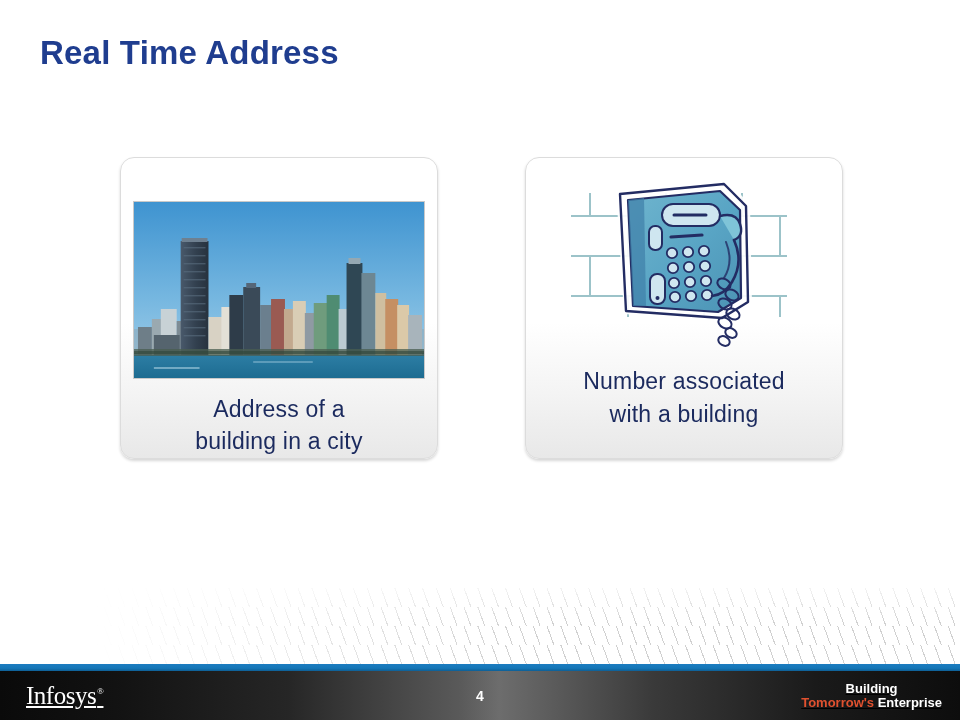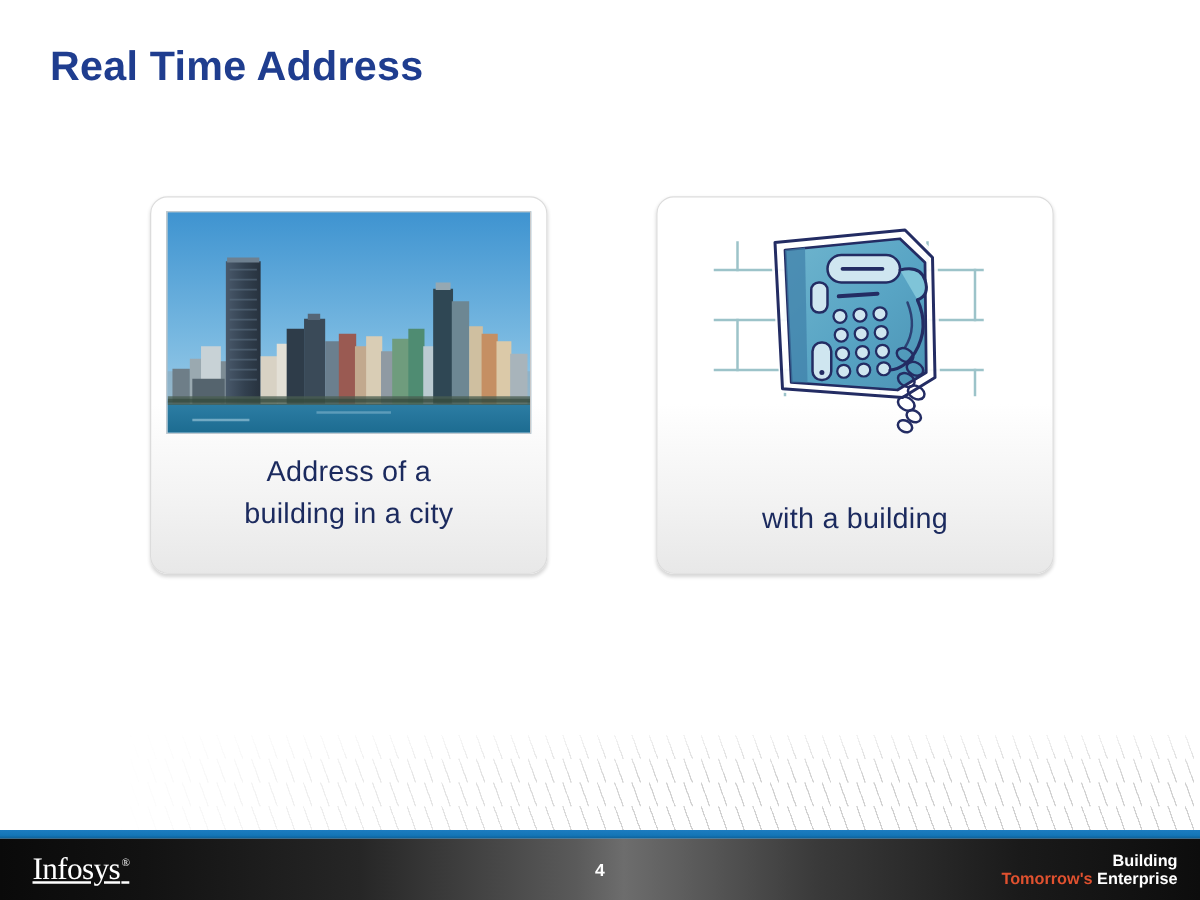--- a/index.html
+++ b/index.html
@@ -38,21 +38,21 @@
     top: 157px;
     height: 302px;
     border: 1px solid #dcdcdc;
     border-radius: 14px;
     background: linear-gradient(to bottom, #ffffff 0%, #ffffff 55%, #f4f4f4 78%, #e8e8e8 100%);
     box-shadow: 0 2px 3px rgba(0,0,0,0.16);
     display: flex;
     flex-direction: column;
     align-items: center;
   }
-  .card-1 { left: 120px; width: 318px; }
+  .card-1 { left: 120px; width: 318px; justify-content: flex-end; }
   .card-2 { left: 525px; width: 318px; }
 
   .card-media {
     margin-top: 11px;
     width: 292px;
     height: 178px;
     display: flex;
     align-items: center;
     justify-content: center;
     overflow: hidden;
@@ -148,23 +148,24 @@
     color: #ffffff;
     font-size: 14px;
     font-weight: bold;
   }
   .tagline {
     position: absolute;
     right: 18px;
     top: 50%;
     transform: translateY(-50%);
     line-height: 1.08;
-    text-align: right;
+    text-align: center;
     font-size: 13px;
     font-weight: bold;
+    text-decoration: underline;
   }
   .tagline .line1 { color: #ffffff; display: block; }
   .tagline .line2 { display: block; white-space: nowrap; }
   .tagline .accent { color: #E0512F; margin-top: 16px; }
   .tagline .rest { color: #ffffff; }
 </style>
 </head>
 <body>
 
 <div class="slide">
@@ -326,21 +327,21 @@
           <ellipse cx="178" cy="131" rx="7" ry="5" transform="rotate(28 178 131)"></ellipse>
           <ellipse cx="171" cy="140" rx="7" ry="5" transform="rotate(28 171 140)"></ellipse>
           <ellipse cx="179" cy="150" rx="7" ry="5" transform="rotate(28 179 150)"></ellipse>
           <ellipse cx="171" cy="159" rx="7" ry="5" transform="rotate(28 171 159)"></ellipse>
           <ellipse cx="177" cy="169" rx="6" ry="4.5" transform="rotate(28 177 169)"></ellipse>
           <ellipse cx="170" cy="177" rx="6" ry="4.5" transform="rotate(28 170 177)"></ellipse>
         </g>
       </svg>
     </div>
     <div class="card-caption">
-      <br>
+      <span>Number associated</span><br>
       <span>with a building</span>
     </div>
   </div>
 
   <div class="tick-pattern"></div>
 
   <div class="footer-blue"></div>
 
   <div class="footer-bar">
     <div class="infosys-logo">

